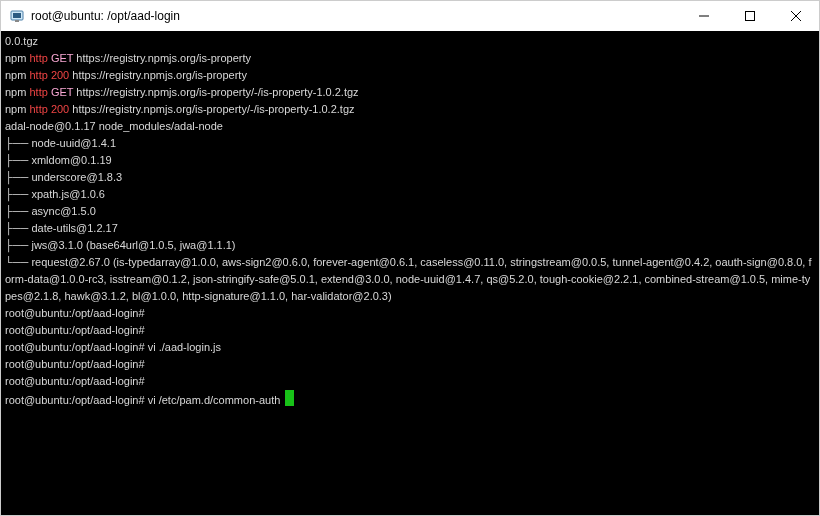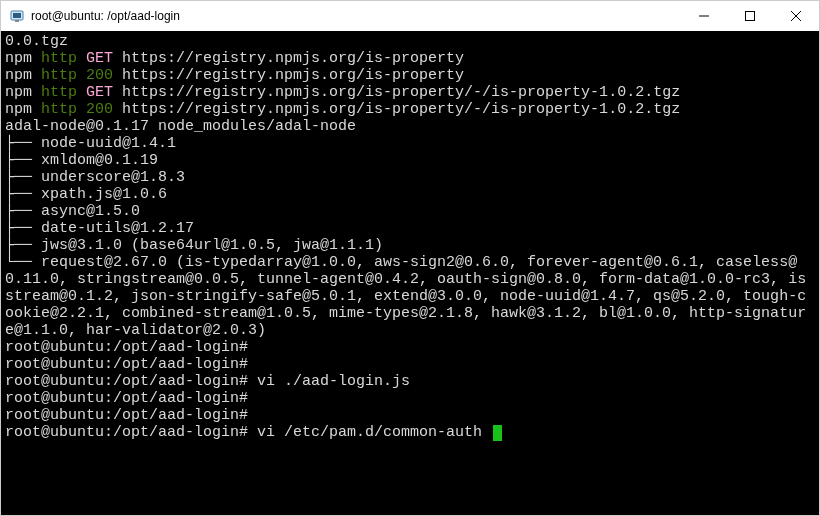--- a/index.html
+++ b/index.html
@@ -39,30 +39,30 @@
     width: 46px; height: 30px;
     display: flex; align-items: center; justify-content: center;
     color: #000;
   }
   .winbtn svg { width: 10px; height: 10px; }
 
   .terminal {
     flex: 1 1 auto;
     background: #000000;
     color: #d8d8d8;
-    font-family: Liberation Mono, monospace;
-    font-size: 15px;
+    font-family: Liberation Sans, sans-serif;
+    font-size: 11px;
     line-height: 17px;
     padding: 2px 4px;
     overflow: hidden;
     white-space: pre-wrap;
     word-break: break-all;
   }
   .c-white { color: #d8d8d8; }
-  .c-green { color: #4d7c0f; }
+  .c-green { color: #ef4444; }
   .c-magenta { color: #f9a8d4; }
   .cursor {
     display: inline-block;
     width: 9px; height: 16px;
     background: #18c218;
     vertical-align: text-bottom;
     margin-left: 2px;
   }
 </style>
 </head>

